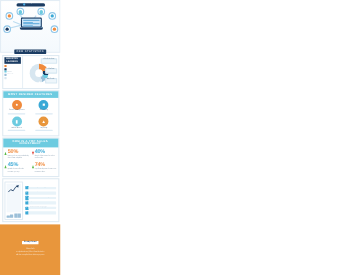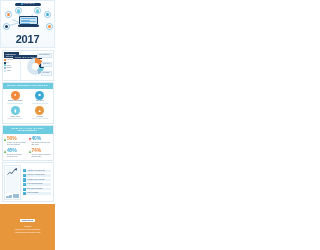--- a/index.html
+++ b/index.html
@@ -255,21 +255,20 @@
             <div class="scr-line s"></div>
             <div class="scr-line"></div>
             <div class="scr-line s"></div>
           </div>
         </div>
         <div class="base"></div>
       </div>
     </div>
 
     <div class="title-wrap">
-      <div class="year">2017</div>
       <div class="sub-band">CRM STATISTICS</div>
     </div>
   </div>
 
   <div class="section">
     <div class="leaders">
       <div class="leaders-left">
         <div class="ll-title">INDUSTRY LEADERS</div>
         <div class="ll-bars">
           <div class="ll-row">

